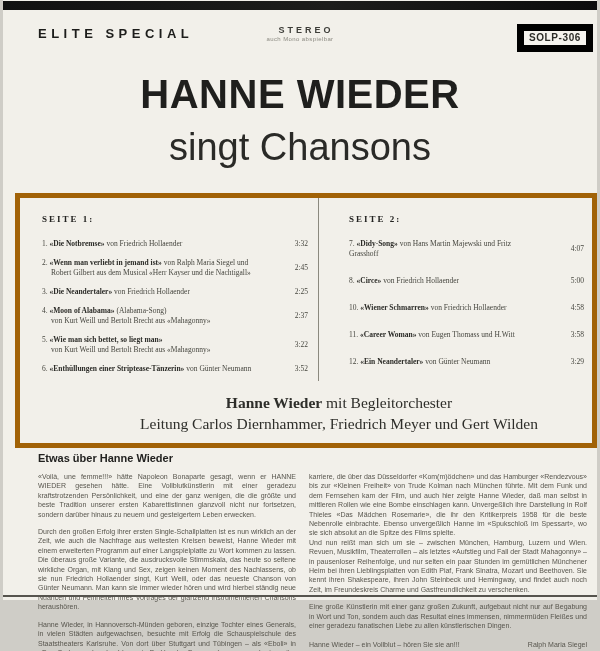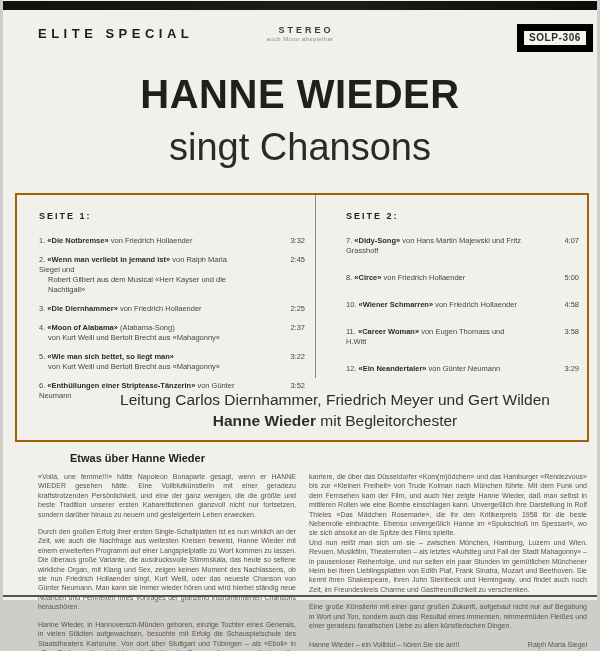--- a/index.html
+++ b/index.html
@@ -22,44 +22,44 @@
   .catalog-box { position:absolute; right:4px; top:24px; width:62px;
     border:7px solid #000000; text-align:center; font-size:10px; font-weight:bold;
     letter-spacing:0.6px; color:#2c2c28; padding:1px 0 2px 0; background:#f5f3ee; }
 
   
   .title { position:absolute; left:0; right:0; top:72px; text-align:center; }
   .title-main { font-size:40px; font-weight:bold; color:#1f1f1d; letter-spacing:0.5px; }
   .title-sub { font-size:38px; font-weight:400; color:#2a2a27; margin-top:9px; }
 
   
-  .track-frame { position:absolute; left:12px; right:8px; top:193px; height:245px;
-    border:2px solid #a16207; }
+  .track-frame { position:absolute; left:12px; right:0; top:193px; height:245px;
+    border:5px solid #a16207;font-family:Liberation Serif, serif; }
   .divider { position:absolute; left:298px; top:0; width:1px; height:183px;
     background:#8b897f; }
   .side { position:absolute; top:0; box-sizing:border-box; }
   .side1 { left:0; width:298px; padding:16px 10px 0 22px; }
   .side2 { left:299px; right:0; padding:16px 8px 0 30px; }
   .side-label { font-size:9px; font-weight:bold; letter-spacing:2px; color:#222220;
     margin-bottom:15px; }
-  .track { display:flex; align-items:flex-start; margin-bottom:9px;
+  .track { display:flex; align-items:center; margin-bottom:9px;
     font-size:7.5px; line-height:10px; color:#46463f;gap:33px; }
   .side2 .track { margin-bottom:17px; }
   .track-text { flex:1; padding-right:8px; }
   .t-title { font-weight:bold; color:#2b2b27; }
   .t-cont { padding-left:9px; }
   .t-time { white-space:nowrap; color:#46463f; }
 
   .credits { position:absolute; left:0; right:0; bottom:9px; text-align:center;
     padding-left:66px; font-size:15.5px; line-height:21px; color:#2e2e2a; }
   .credits b { font-weight:bold; }
 
   
   .notes { position:absolute; left:35px; right:10px; top:452px; }
-  .notes-heading { font-size:11px; font-weight:bold; color:#222220; margin-bottom:8px;margin-left:32px; }
+  .notes-heading { font-size:11px; font-weight:bold; color:#222220; margin-bottom:8px; }
   .note-cols { display:flex; }
   .ncol { text-align:justify; font-size:7px; line-height:9.4px; color:#57554d; }
   .ncol1 { width:258px; margin-right:13px; }
   .ncol2 { flex:1; }
   .ncol p { margin:0 0 8px 0; }
   .ncol p.tight { margin-bottom:0; }
   .signoff-row { display:flex; justify-content:space-between; margin-top:9px;
     font-size:7px; color:#57554d; }
 </style>
 </head>
@@ -97,21 +97,21 @@
         <div class="track">
           <div class="track-text">
             <div class="t-line"><span class="t-num">2.</span> <span class="t-title">«Wenn man verliebt in jemand ist»</span> <span class="t-credit">von Ralph Maria Siegel und</span></div>
             <div class="t-line t-cont">Robert Gilbert aus dem Musical «Herr Kayser und die Nachtigall»</div>
           </div>
           <div class="t-time">2:45</div>
         </div>
 
         <div class="track">
           <div class="track-text">
-            <div class="t-line"><span class="t-num">3.</span> <span class="t-title">«Die Diernhammer»</span> <span class="t-credit">von Friedrich Hollaender</span></div>
+            <div class="t-line"><span class="t-num">3.</span> <span class="t-title">«Die Neandertaler»</span> <span class="t-credit">von Friedrich Hollaender</span></div>
           </div>
           <div class="t-time">2:25</div>
         </div>
 
         <div class="track">
           <div class="track-text">
             <div class="t-line"><span class="t-num">4.</span> <span class="t-title">«Moon of Alabama»</span> <span class="t-credit">(Alabama-Song)</span></div>
             <div class="t-line t-cont">von Kurt Weill und Bertolt Brecht aus «Mahagonny»</div>
           </div>
           <div class="t-time">2:37</div>
@@ -167,22 +167,22 @@
 
         <div class="track">
           <div class="track-text">
             <div class="t-line"><span class="t-num">12.</span> <span class="t-title">«Ein Neandertaler»</span> <span class="t-credit">von Günter Neumann</span></div>
           </div>
           <div class="t-time">3:29</div>
         </div>
       </div>
 
       <div class="credits">
+        <div><b>Hanne Wieder</b><span> mit Begleitorchester</span></div>
         <div>Leitung Carlos Diernhammer, Friedrich Meyer und Gert Wilden</div>
-        <div><b>Hanne Wieder</b><span> mit Begleitorchester</span></div>
       </div>
     </div>
 
     <div class="notes">
       <div class="notes-heading">Etwas über Hanne Wieder</div>
       <div class="note-cols">
         <div class="ncol ncol1">
           <p>«Voilà, une femme!!!» hätte Napoleon Bonaparte gesagt, wenn er HANNE WIEDER gesehen hätte. Eine Vollblutkünstlerin mit einer geradezu kraftstrotzenden Persönlichkeit, und eine der ganz wenigen, die die größte und beste Tradition unserer ersten Kabarettistinnen glanzvoll nicht nur fortsetzen, sondern darüber hinaus zu neuem und gesteigertem Leben erwecken.</p>
           <p>Durch den großen Erfolg ihrer ersten Single-Schallplatten ist es nun wirklich an der Zeit, wie auch die Nachfrage aus weitesten Kreisen beweist, Hanne Wieder mit einem erweiterten Programm auf einer Langspielplatte zu Wort kommen zu lassen. Die überaus große Variante, die ausdrucksvolle Stimmskala, das heute so seltene wirkliche Organ, mit Klang und Sex, zeigen keinen Moment des Nachlassens, ob sie nun Friedrich Hollaender singt, Kurt Weill, oder das neueste Chanson von Günter Neumann. Man kann sie immer wieder hören und wird hierbei ständig neue Nuancen und Feinheiten ihres Vortrages der glänzend instrumentierten Chansons heraushören.</p>
           <p>Hanne Wieder, in Hannoversch-Münden geboren, einzige Tochter eines Generals, in vielen Städten aufgewachsen, besuchte mit Erfolg die Schauspielschule des Staatstheaters Karlsruhe. Von dort über Stuttgart und Tübingen – als «Eboli» in «Don Carlos», oder als «Idona» in Burkhards «Feuerwerk» – war noch ein weiter Weg bis zur steilen Erfolgs-</p>

